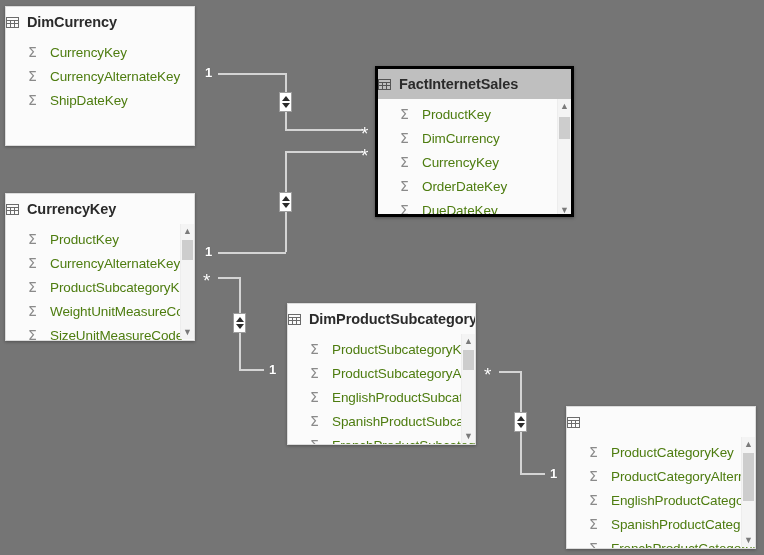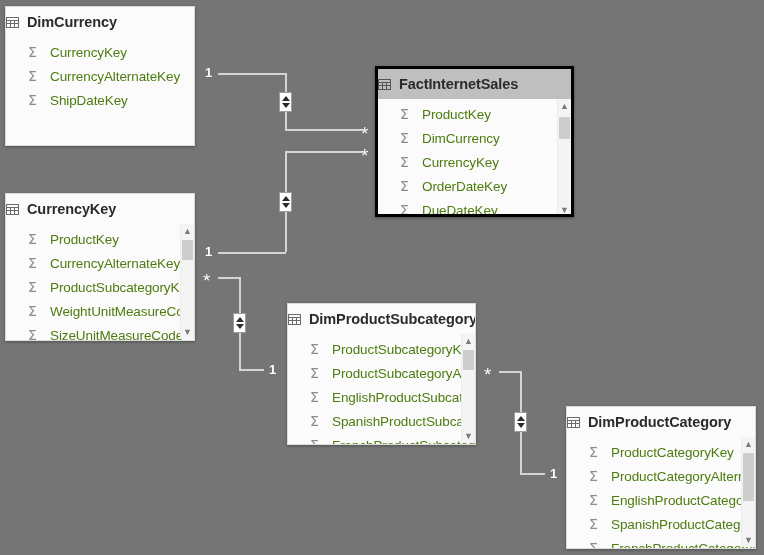--- a/index.html
+++ b/index.html
@@ -388,21 +388,20 @@
     <div class="tbl-head">
       <span class="grid-icon">
         <svg width="13" height="11" viewBox="0 0 13 11">
           <rect x="0.5" y="0.5" width="12" height="10" fill="none" stroke="#6b6b6b"></rect>
           <line x1="0.5" y1="3.5" x2="12.5" y2="3.5" stroke="#6b6b6b"></line>
           <line x1="0.5" y1="6.5" x2="12.5" y2="6.5" stroke="#6b6b6b"></line>
           <line x1="4.5" y1="3.5" x2="4.5" y2="10.5" stroke="#6b6b6b"></line>
           <line x1="8.5" y1="3.5" x2="8.5" y2="10.5" stroke="#6b6b6b"></line>
         </svg>
       </span>
-      <span class="tbl-title">DimProductCategory</span>
     </div>
     <div class="tbl-body">
       <div class="field-row">
         <span class="sigma">Σ</span>
         <span class="field-name">ProductCategoryKey</span>
       </div>
       <div class="field-row">
         <span class="sigma">Σ</span>
         <span class="field-name">ProductCategoryAlternateKey</span>
       </div>

